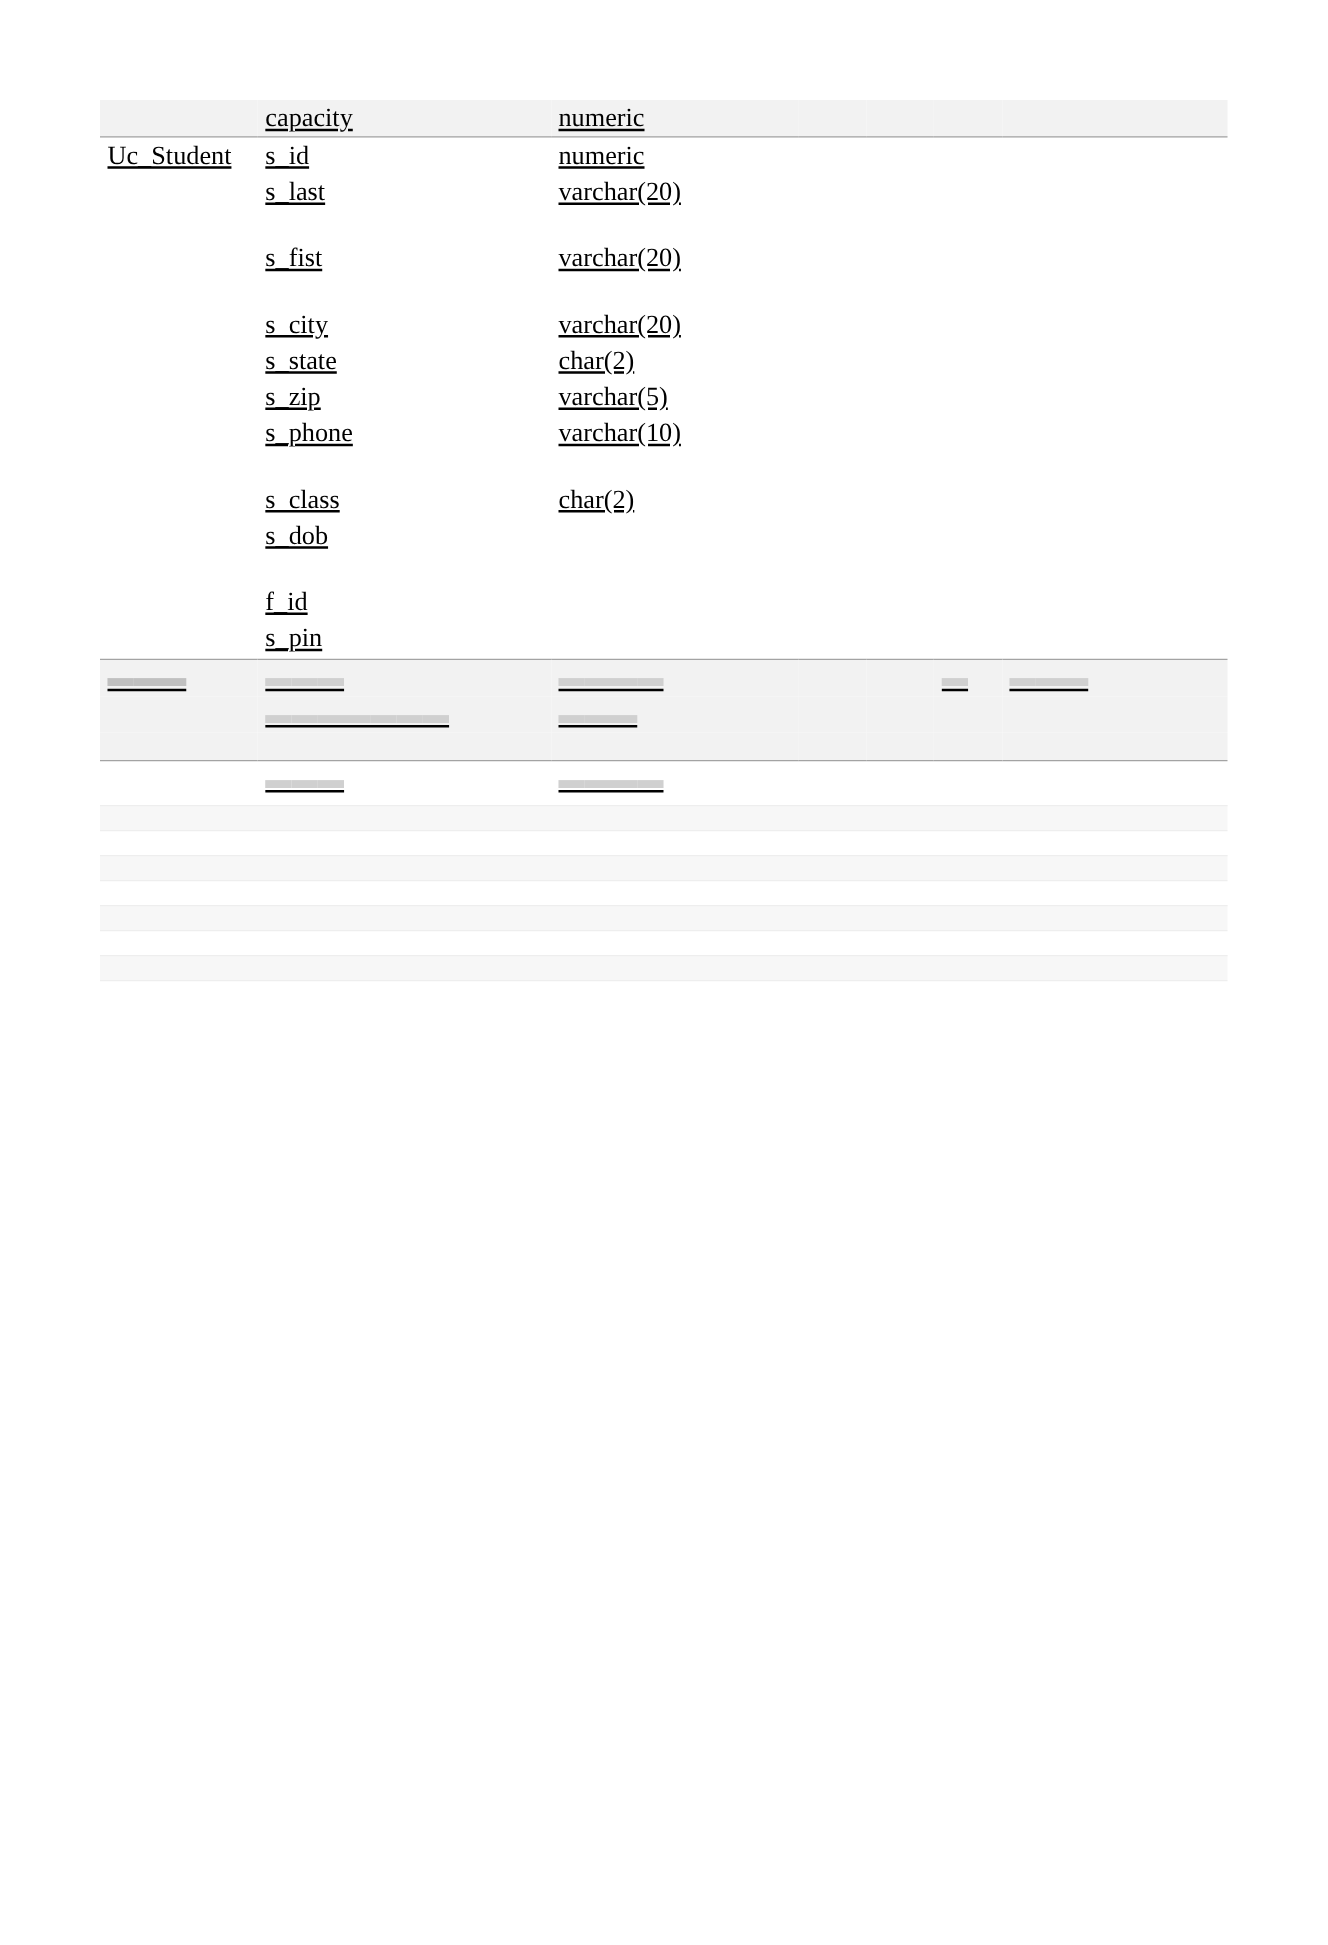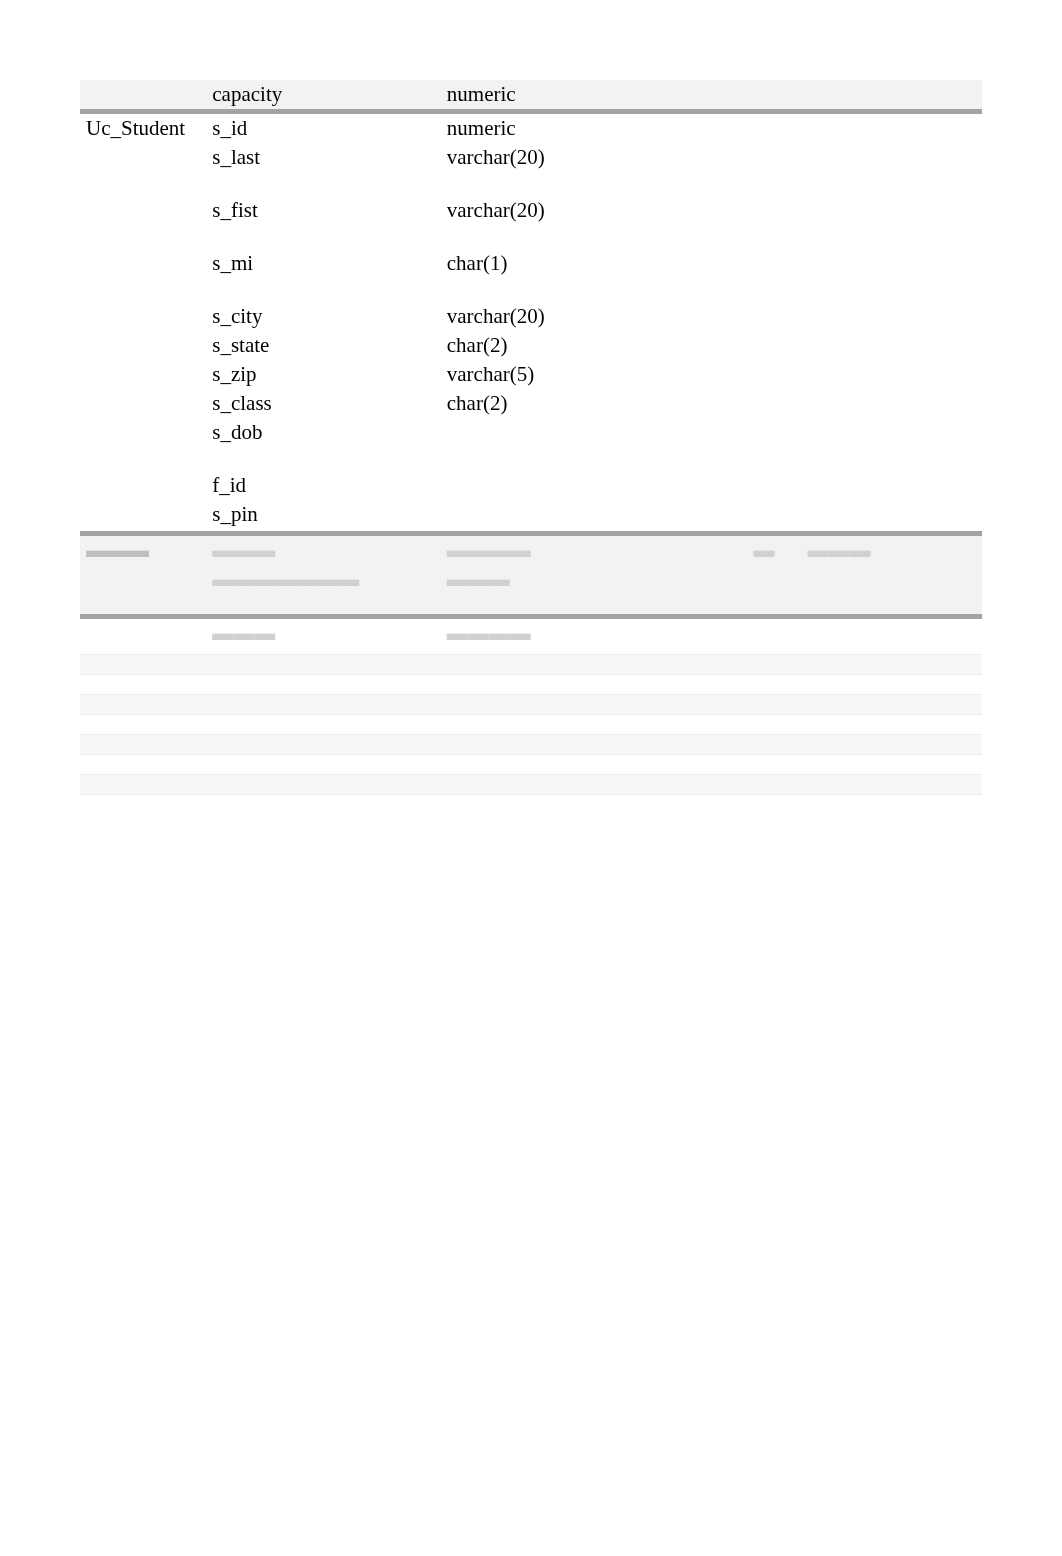--- a/index.html
+++ b/index.html
@@ -1,28 +1,28 @@
 <!DOCTYPE html>
 <html><head>
   <meta charset="utf-8">
   <style>
     * { box-sizing: border-box; margin: 0; padding: 0; }
     html, body { width: 1062px; height: 1556px; background: #ffffff; }
     body { font-family: "Times New Roman", Times, serif; font-size: 21px; color: #000; }
     .page { padding: 80px 80px 0 80px; }
-    .schema-table { width: 100%; border-collapse: collapse; }
+    .schema-table { width: 100%; border-collapse: collapse; text-decoration: underline; }
     .schema-table td { vertical-align: top; padding: 2px 6px; }
     .col-table { width: 14%; }
     .col-field { width: 26%; }
     .col-type  { width: 22%; }
     .col-a     { width: 6%;  }
     .col-b     { width: 6%;  }
     .col-c     { width: 6%;  }
     .col-d     { width: 20%; }
-    .sep td { border-top: 5px solid #a3a3a3; margin-top: 36px; }
+    .sep td { border-top: 1px solid #a3a3a3; margin-top: 36px; }
     .pad-row td { height: 22px; }
     .tall td { padding-bottom: 26px; }
     .shade { background: #f2f2f2; }
     .faded { color: #d0d0d0; }
     .faded-strong { color: #c0c0c0; }
     .empty-rows .row { height: 20px; border-top: 1px solid #eee; }
     .empty-rows .row:nth-child(odd) { background: #f7f7f7; }
   </style>
 </head>
 <body>
@@ -68,29 +68,20 @@
         </tr>
         <tr class="tall">
           <td></td>
           <td>s_fist</td>
           <td>varchar(20)</td>
           <td></td>
           <td></td>
           <td></td>
           <td></td>
         </tr>
-        <tr class="tall">
-          <td></td>
-          <td>s_mi</td>
-          <td>char(1)</td>
-          <td></td>
-          <td></td>
-          <td></td>
-          <td></td>
-        </tr>
         <tr>
           <td></td>
           <td>s_city</td>
           <td>varchar(20)</td>
           <td></td>
           <td></td>
           <td></td>
           <td></td>
         </tr>
         <tr>
@@ -99,20 +90,29 @@
           <td>char(2)</td>
           <td></td>
           <td></td>
           <td></td>
           <td></td>
         </tr>
         <tr>
           <td></td>
           <td>s_zip</td>
           <td>varchar(5)</td>
+          <td></td>
+          <td></td>
+          <td></td>
+          <td></td>
+        </tr>
+        <tr class="tall">
+          <td></td>
+          <td>s_phone</td>
+          <td>varchar(10)</td>
           <td></td>
           <td></td>
           <td></td>
           <td></td>
         </tr>
         <tr>
           <td></td>
           <td>s_class</td>
           <td>char(2)</td>
           <td></td>

